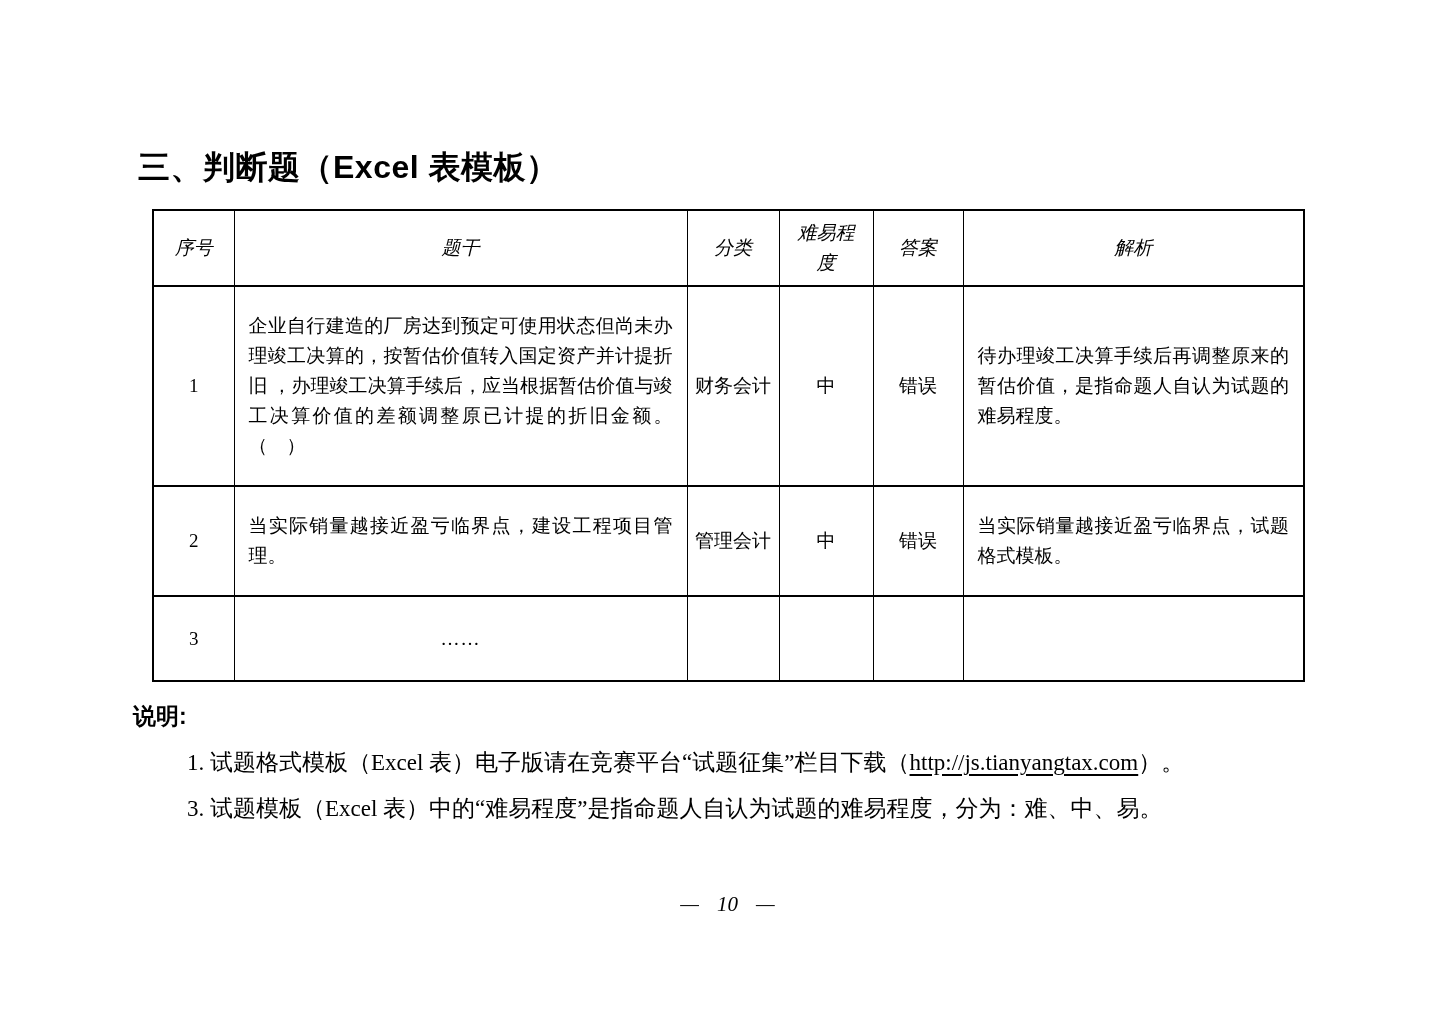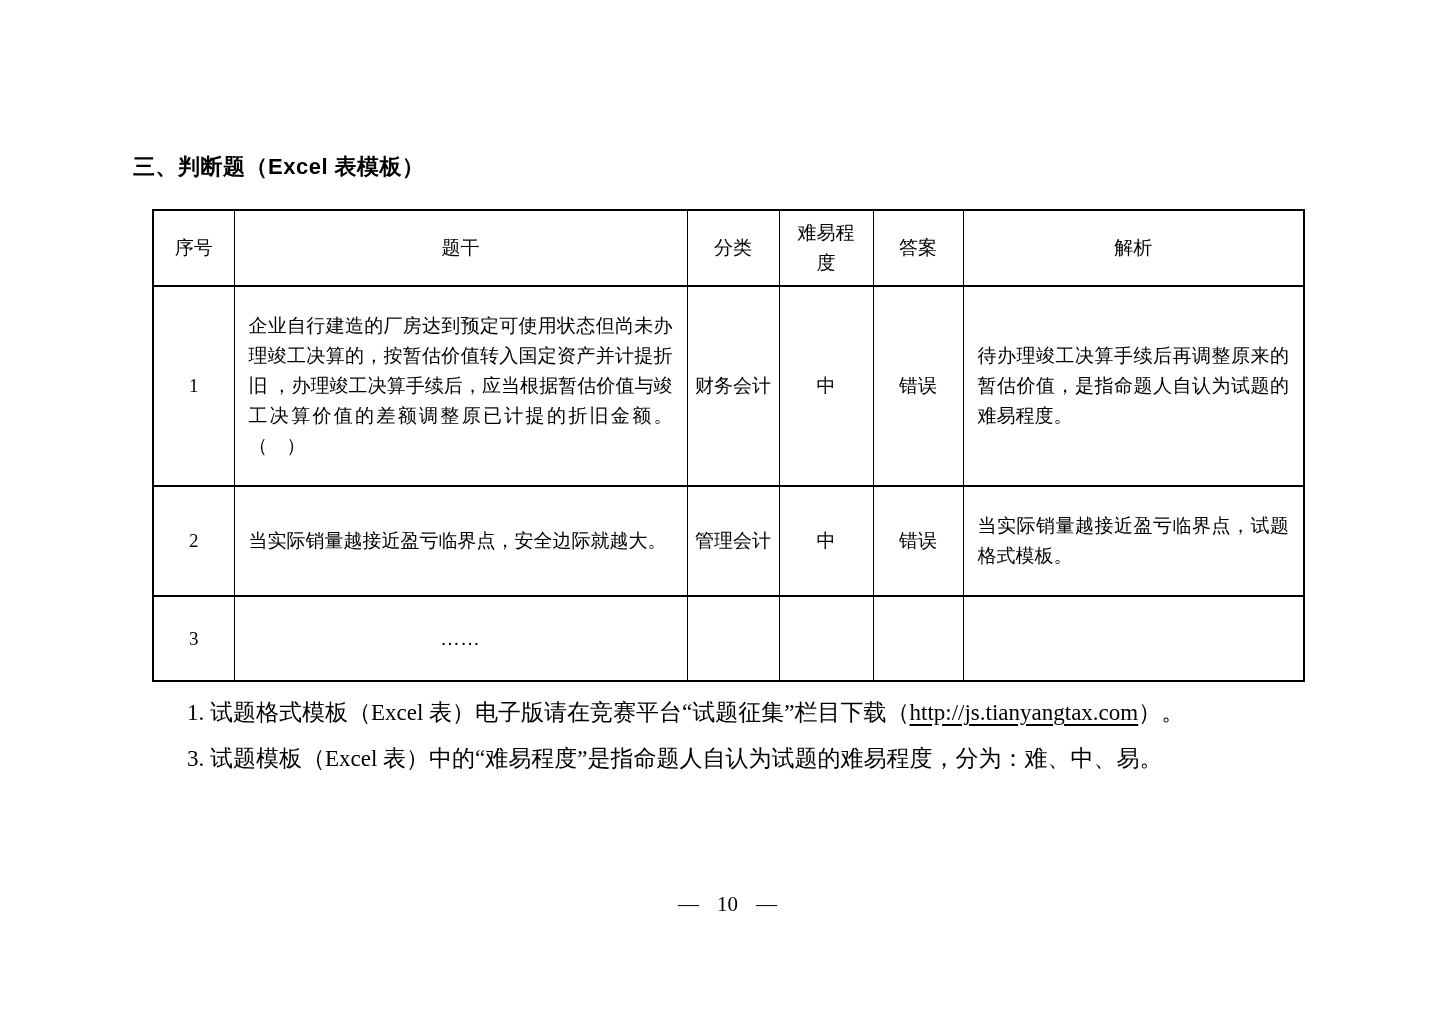--- a/index.html
+++ b/index.html
@@ -13,43 +13,44 @@
     overflow: hidden;
   }
   .page {
     width: 1455px;
     height: 1029px;
     padding: 152px 133px 0 133px;
   }
   .doc-title {
     font-family: "Liberation Sans", "DejaVu Sans", sans-serif;
     font-weight: bold;
-    font-size: 22px;
+    font-size: 32px;
     line-height: 30px;
+    margin-left: 5px;
     letter-spacing: 0.5px;
   }
   table.question-table {
     border-collapse: collapse;
     table-layout: fixed;
     width: 1151px;
     margin: 27px 0 0 19px;
     border: 2px solid #000;
   }
   .question-table th, .question-table td {
     border: 1px solid #000;
     border-top-width: 2px;
     border-bottom-width: 2px;
     font-weight: normal;
     font-size: 19px;
     line-height: 30px;
     vertical-align: middle;
     text-align: center;
     padding: 4px 6px;
   }
-  .question-table tr.header-row { height: 76px; }
+  .question-table tr.header-row { height: 76px; font-style: italic; }
   .question-table tr.row-1 { height: 129px; }
   .question-table tr.row-2 { height: 94px; }
   .question-table tr.row-3 { height: 85px; }
   .question-table th.narrow { padding: 4px 13px; margin-left: 30px; }
   .question-table td.text-cell {
     text-align: justify;
     text-justify: inter-ideograph;
     padding: 24px 14px;
   }
   .question-table td.center-cell { text-align: center; }
@@ -79,20 +80,21 @@
     margin-top: 16px;
   }
   .footer {
     position: absolute;
     left: 0;
     top: 888px;
     width: 1455px;
     text-align: center;
     font-size: 21px;
     line-height: 32px;
+    font-style: italic;
   }
   .footer .dash { display: inline-block; }
   .footer .page-num { display: inline-block; margin: 0 18px; }
 </style>
 </head>
 <body>
 
 <div class="page">
 
   <h1 class="doc-title">三、判断题（Excel 表模板）</h1>
@@ -118,37 +120,38 @@
       <tr class="row-1">
         <td>1</td>
         <td class="text-cell">企业自行建造的厂房达到预定可使用状态但尚未办理竣工决算的，按暂估价值转入国定资产并计提折旧 ，办理竣工决算手续后，应当根据暂估价值与竣工决算价值的差额调整原已计提的折旧金额。 （　）</td>
         <td>财务会计</td>
         <td>中</td>
         <td>错误</td>
         <td class="text-cell">待办理竣工决算手续后再调整原来的暂估价值，是指命题人自认为试题的难易程度。</td>
       </tr>
       <tr class="row-2">
         <td>2</td>
-        <td class="text-cell">当实际销量越接近盈亏临界点，安全边际就越大。</td>
+        <td class="text-cell">当实际销量越接近盈亏临界点，建设工程项目管理。</td>
         <td>管理会计</td>
         <td>中</td>
         <td>错误</td>
         <td class="text-cell">当实际销量越接近盈亏临界点，试题格式模板。</td>
       </tr>
       <tr class="row-3">
         <td>3</td>
         <td class="center-cell dots">……</td>
         <td></td>
         <td></td>
         <td></td>
         <td class="text-cell"></td>
       </tr>
     </tbody>
   </table>
 
+  <div class="notes-label">说明:</div>
 
   <div class="notes">
     <p class="note"><span>1.  试题格式模板（Excel 表）电子版请在竞赛平台“试题征集”栏目下载（</span><span class="url-link">http://js.tianyangtax.com</span><span>）。</span></p>
     <p class="note">3.  试题模板（Excel 表）中的“难易程度”是指命题人自认为试题的难易程度，分为：难、中、易。</p>
   </div>
 
   <div class="footer">
     <span class="dash">—</span><span class="page-num">10</span><span class="dash">—</span>
   </div>
 

